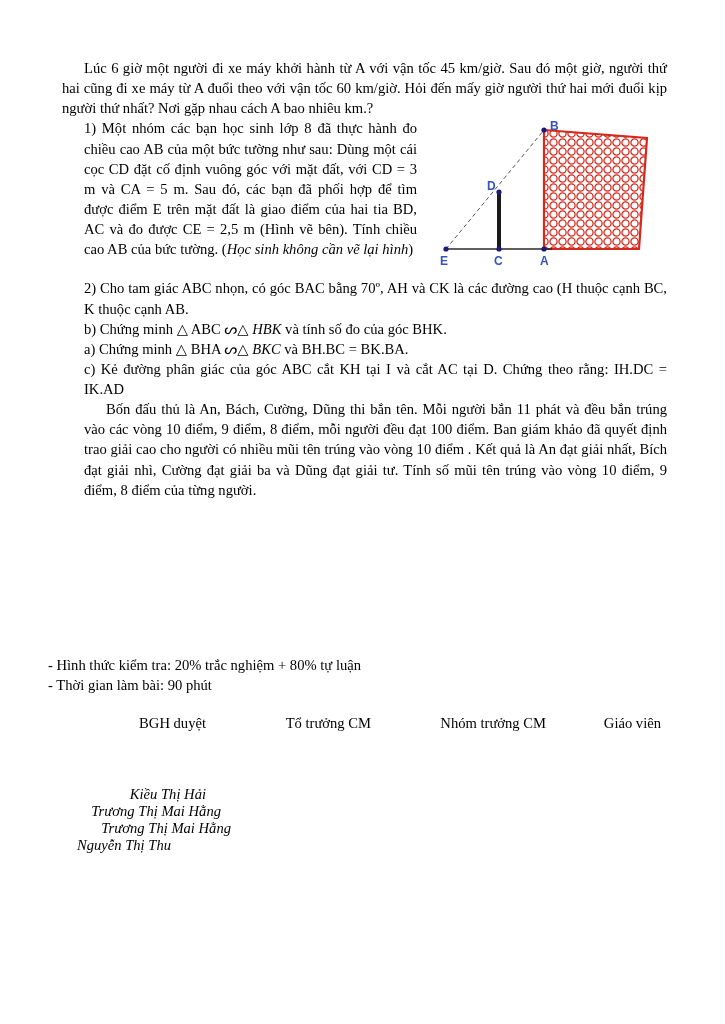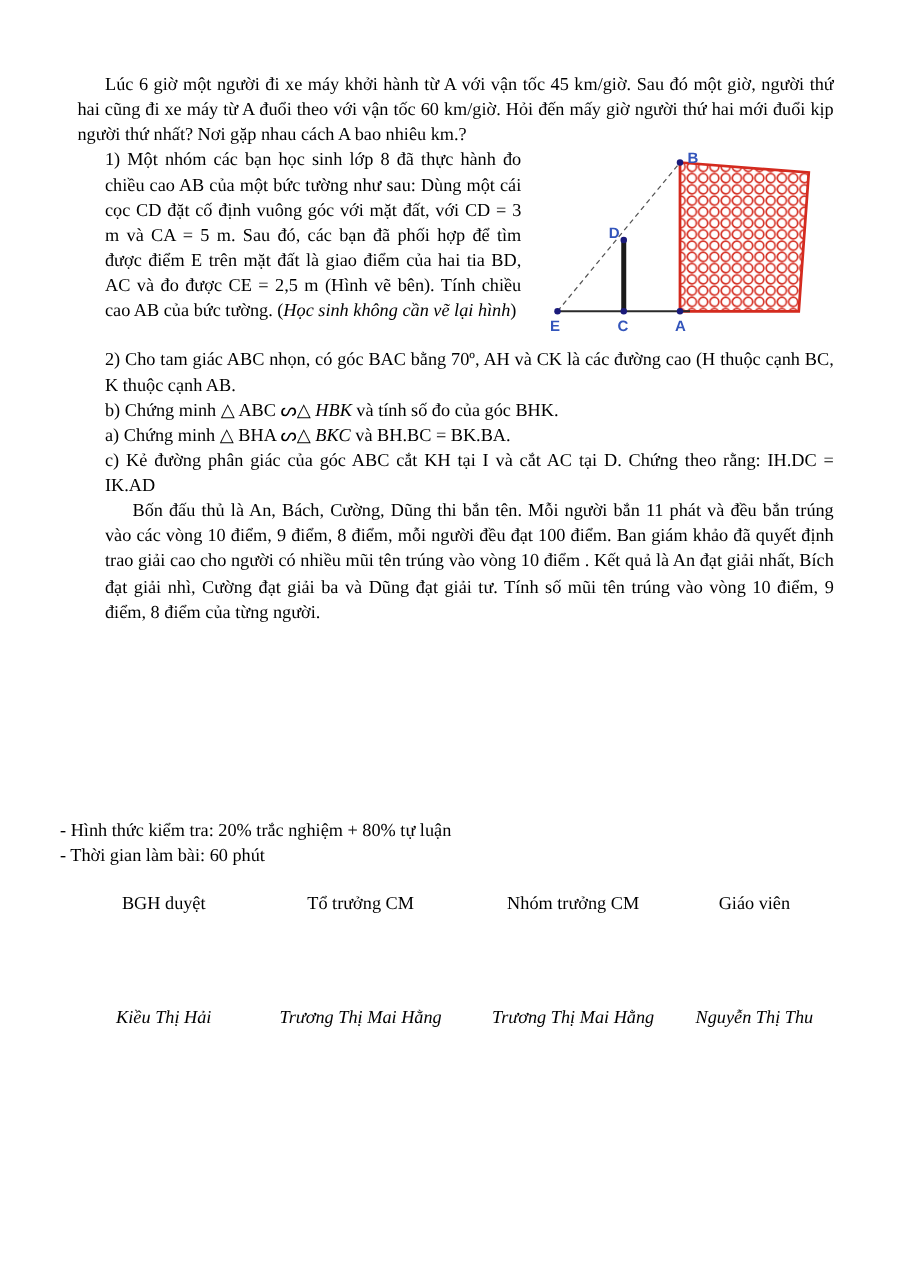--- a/index.html
+++ b/index.html
@@ -65,28 +65,29 @@
   }
   .sign-row {
     display: flex;
     width: 100%;
     margin-top: 20px;
     padding-left: 8px;
     box-sizing: border-box;
   }
   .sign-cell {
     font-size: 14.6px;
-    text-align: center;
+    text-align: right;
   }
   .sign-cell.c1 { width: 150px; }
   .sign-cell.c2 { width: 165px; }
   .sign-cell.c3 { width: 175px; }
   .sign-cell.c4 { width: 115px; }
   .sign-names {
-    margin-top: 74px;
+    margin-top: 54px;
+    flex-direction: column;
   }
   .sign-names .sign-cell {
     font-style: italic;
   }
 </style>
 </head>
 <body>
 
 <div class="page">
   <div class="content">
@@ -132,21 +133,21 @@
 
     <p class="pad-left"><span>a) Chứng minh △ BHA ᔕ△ </span><span class="italic">BKC</span><span> và BH.BC = BK.BA.</span></p>
 
     <p class="pad-left">c) Kẻ đường phân giác của góc ABC cắt KH tại I và cắt AC tại D. Chứng theo rằng: IH.DC = IK.AD</p>
 
     <p class="pad-left indent">Bốn đấu thủ là An, Bách, Cường, Dũng thi bắn tên. Mỗi người bắn 11 phát và đều bắn trúng vào các vòng 10 điểm, 9 điểm, 8 điểm, mỗi người đều đạt 100 điểm. Ban giám khảo đã quyết định trao giải cao cho người có nhiều mũi tên trúng vào vòng 10 điểm . Kết quả là An đạt giải nhất, Bích đạt giải nhì, Cường đạt giải ba và Dũng đạt giải tư. Tính số mũi tên trúng vào vòng 10 điểm, 9 điểm, 8 điểm của từng người.</p>
   </div>
 
   <div style="position:absolute; left:48px; top:655px; width:630px;">
     <p>- Hình thức kiểm tra: 20% trắc nghiệm + 80% tự luận</p>
-    <p>- Thời gian làm bài: 60 phút</p>
+    <p>- Thời gian làm bài: 90 phút</p>
 
     <div class="sign-row">
       <div class="sign-cell c1">BGH duyệt</div>
       <div class="sign-cell c2">Tổ trưởng CM</div>
       <div class="sign-cell c3">Nhóm trưởng CM</div>
       <div class="sign-cell c4">Giáo viên</div>
     </div>
 
     <div class="sign-row sign-names">
       <div class="sign-cell c1">Kiều Thị Hải</div>

